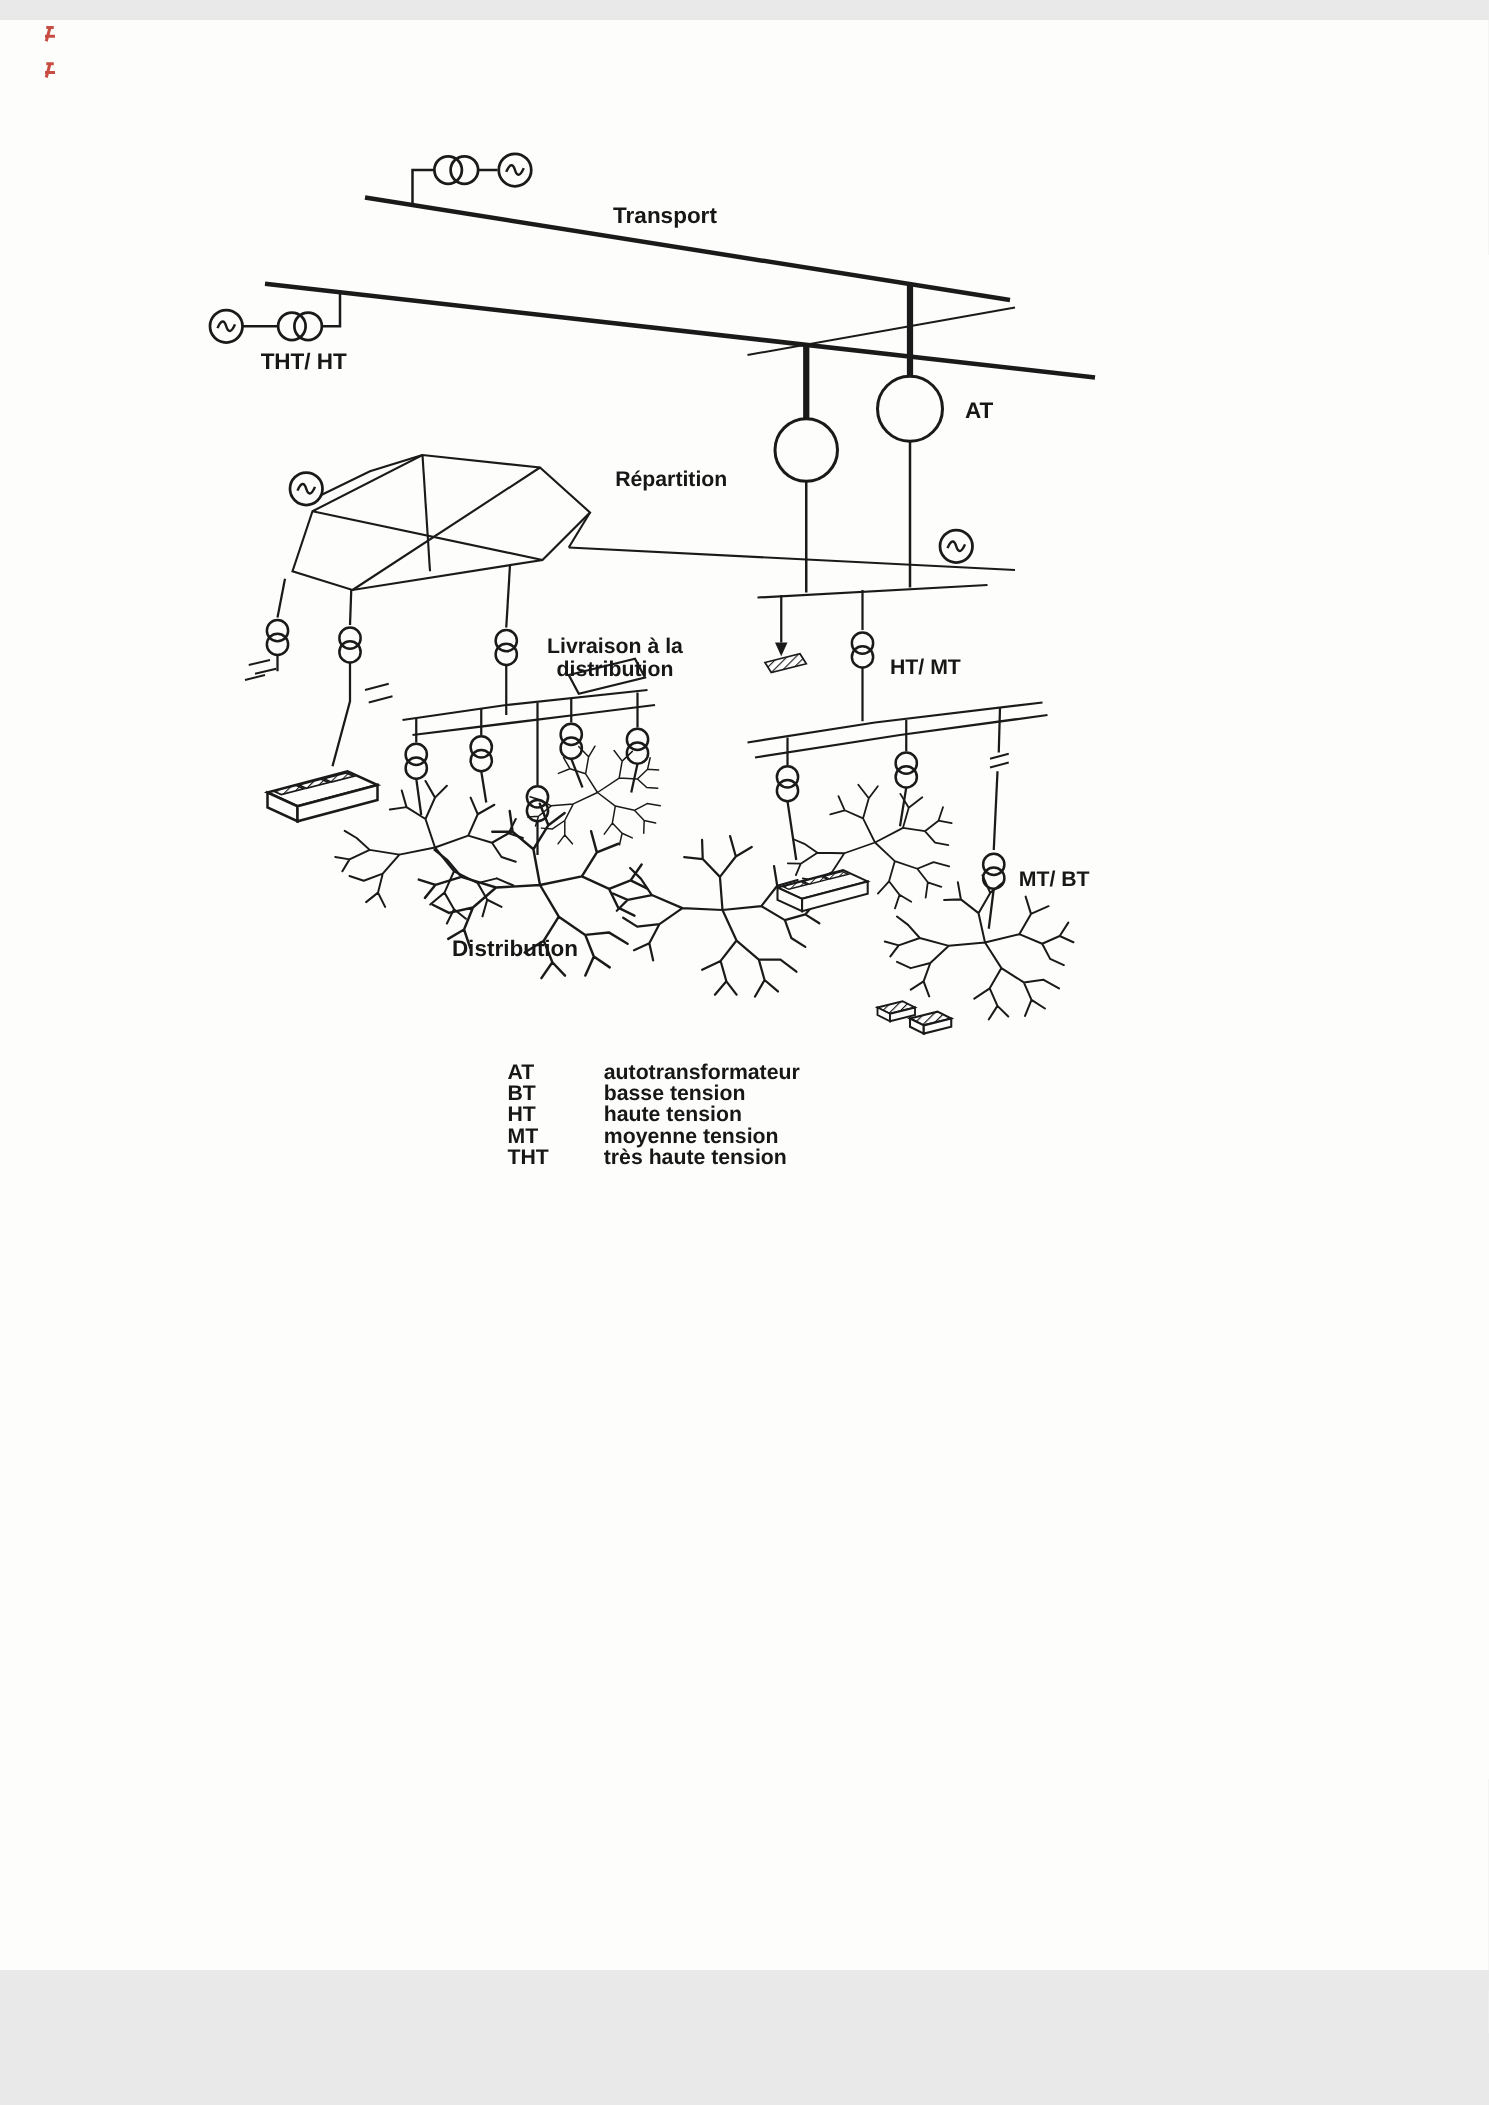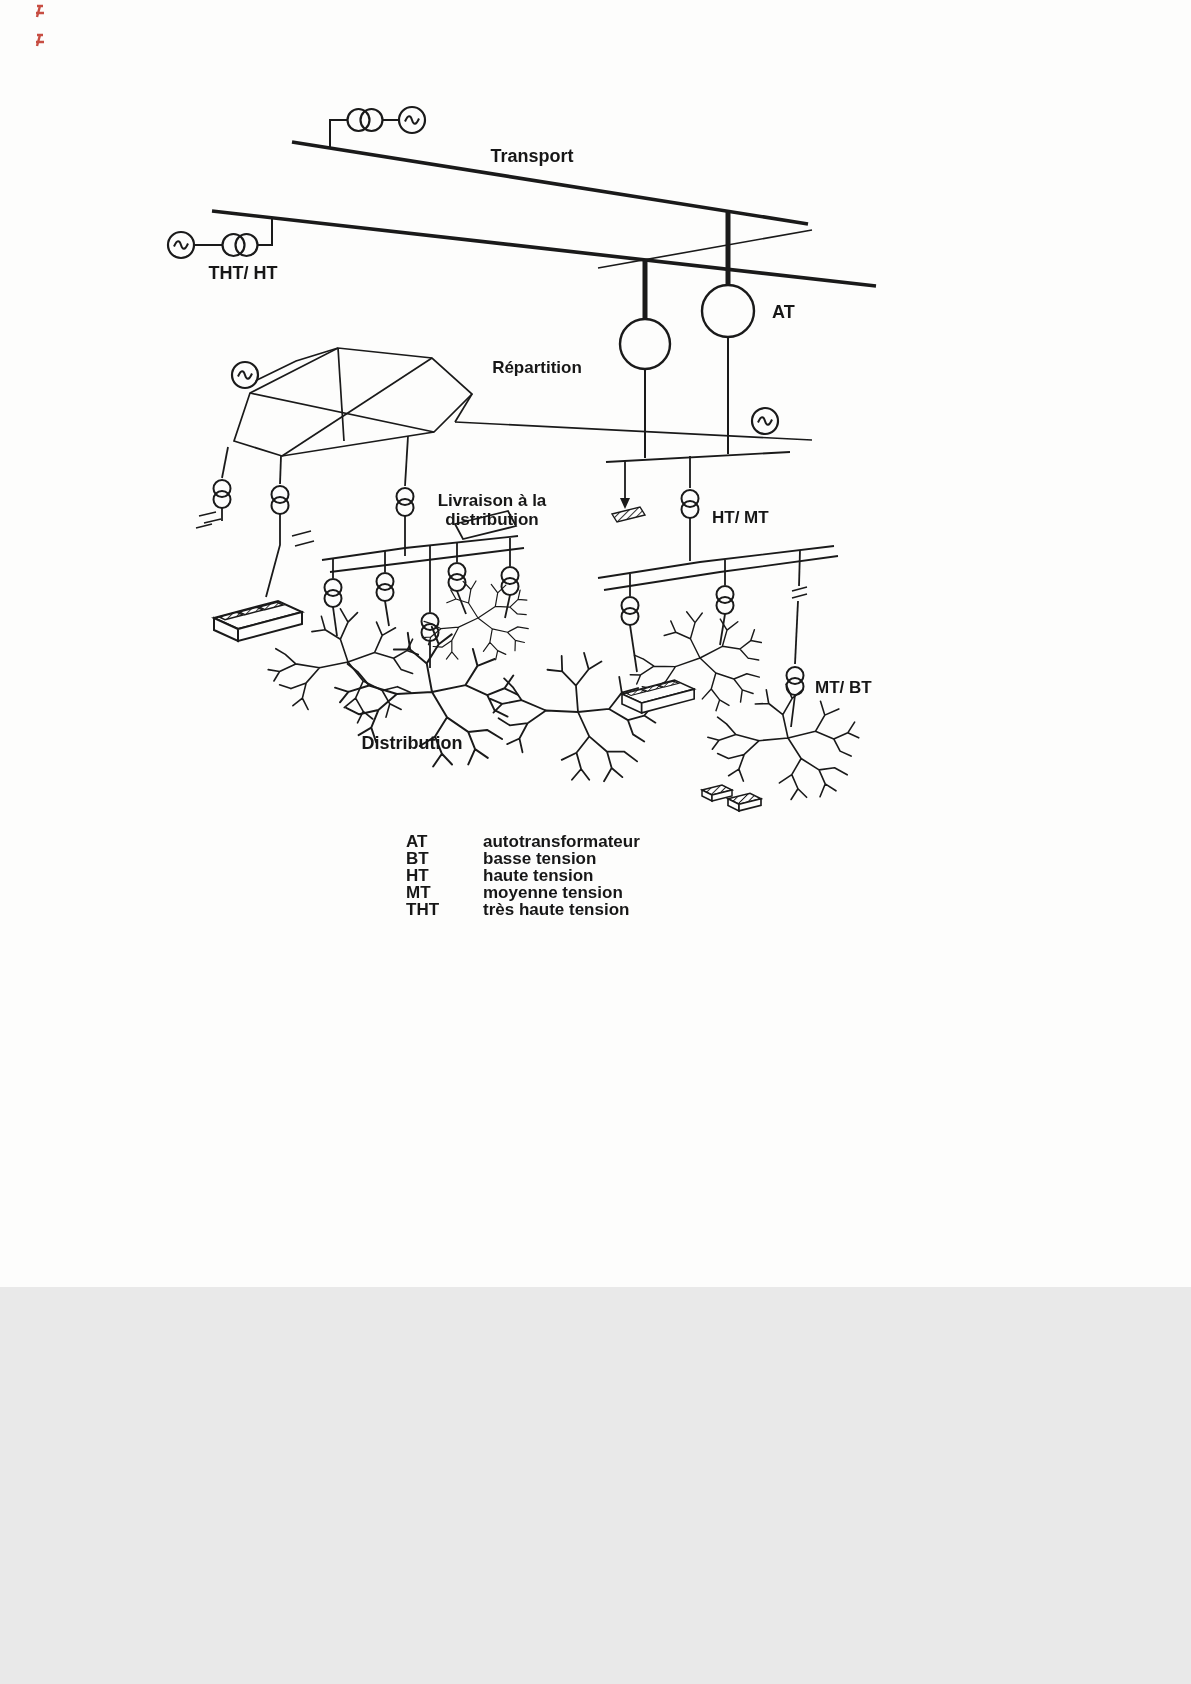--- a/index.html
+++ b/index.html
@@ -1,19 +1,19 @@
 <!DOCTYPE html>
 <html><head>
 <meta charset="utf-8">
 <style>
   html,body{margin:0;padding:0;background:#e9e9e9;}
   .page{
     position:relative;
-    width:1191px;height:1287px;
-    margin:0 auto;
+    width:1191px;height:1560px;
+    margin:16px auto;
     background:#fdfdfc;
     overflow:hidden;
     font-family:"Liberation Sans", sans-serif;
   }
   svg{display:block;}
   text{
     font-family:"Liberation Sans", sans-serif;
     font-weight:700;
     fill:#171717;
   }

